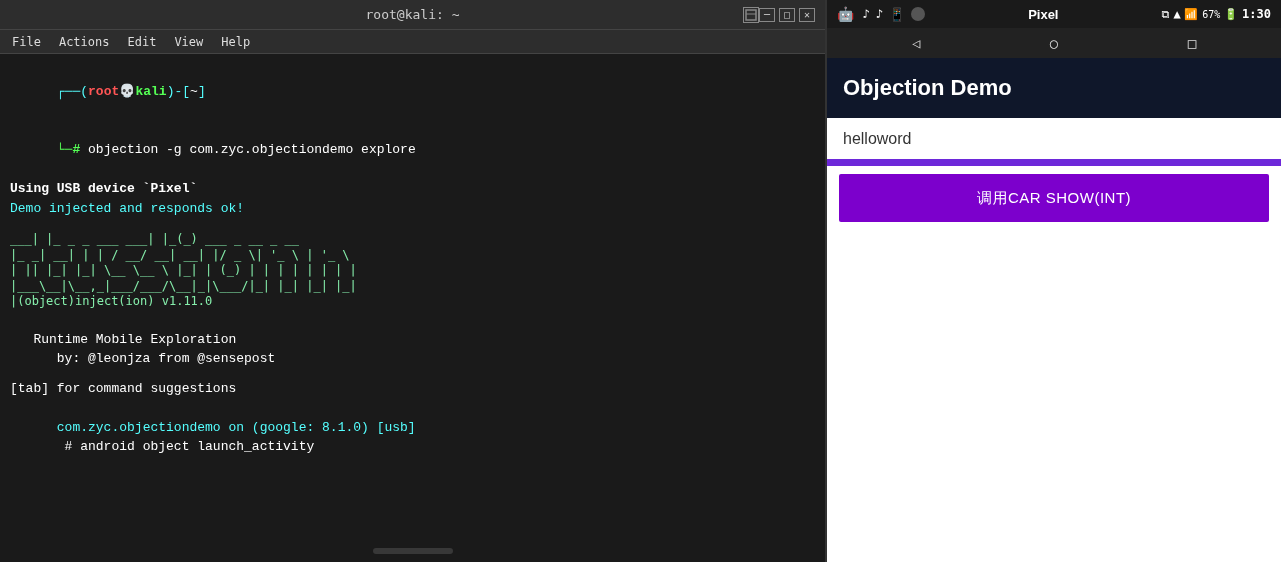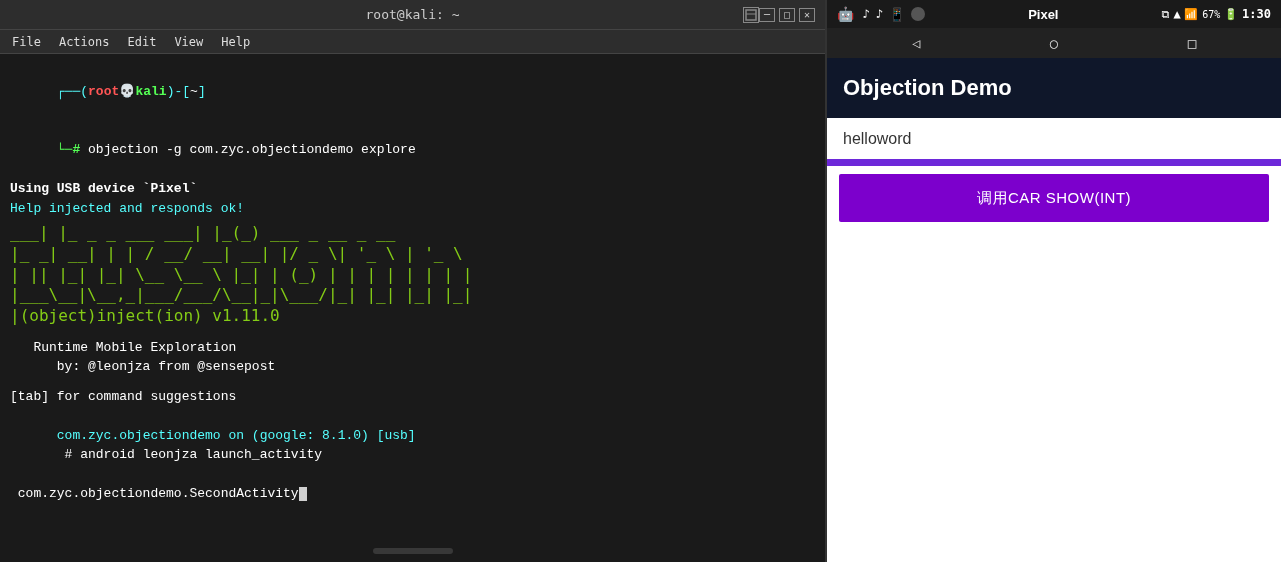--- a/index.html
+++ b/index.html
@@ -112,24 +112,24 @@
     .c-white { color: #ffffff; }
     .c-cyan { color: #55ffff; }
     .c-bold { font-weight: bold; }
 
     .prompt-bracket { color: #55ffff; }
     .prompt-user { color: #ff5555; font-weight: bold; }
     .prompt-host { color: #55ff55; font-weight: bold; }
     .prompt-hash { color: #55ff55; font-weight: bold; }
 
     .ascii-art {
-      color: #84cc16;
-      font-size: 16px;
+      color: #86efac;
+      font-size: 12px;
       line-height: 1.3;
-      margin: 5px 0;
+      margin: 14px 0;
     }
 
     .terminal-scroll-indicator {
       position: absolute;
       bottom: 8px;
       left: 50%;
       transform: translateX(-50%);
       width: 80px;
       height: 6px;
       background: #555;
@@ -293,40 +293,39 @@
 
   <div class="terminal-body">
 
     <div class="terminal-line">
       <span class="prompt-bracket">┌──(</span><span class="prompt-user">root</span><span style="color:#aaa">💀</span><span class="prompt-host">kali</span><span class="prompt-bracket">)-[</span><span style="color:#fff">~</span><span class="prompt-bracket">]</span>
     </div>
     <div class="terminal-line">
       <span class="prompt-hash">└─# </span><span class="c-white">objection -g com.zyc.objectiondemo explore</span>
     </div>
     <div class="terminal-line c-white c-bold">Using USB device `Pixel`</div>
-    <div class="terminal-line c-cyan">Help injected and responds ok!</div>
+    <div class="terminal-line c-cyan">Demo injected and responds ok!</div>
 
     <div class="ascii-art">
       <div> ___| |_ _   _ ___ ___| |_(_) ___  _ __    _ __</div>
       <div>|_ _| __| | | / __/ __| __| |/ _ \| '_ \  | '_ \</div>
       <div> | || |_| |_| \__ \__ \ |_| | (_) | | | | | | | |</div>
       <div>|___\__|\__,_|___/___/\__|_|\___/|_| |_| |_| |_|</div>
       <div>     |(object)inject(ion) v1.11.0</div>
     </div>
 
     <div class="terminal-line" style="height:6px"></div>
     <div class="terminal-line c-white">   Runtime Mobile Exploration</div>
     <div class="terminal-line c-white">      by: @leonjza from @sensepost</div>
     <div class="terminal-line" style="height:10px"></div>
     <div class="terminal-line c-white">[tab] for command suggestions</div>
     <div class="terminal-line">
       <span style="color:#55ffff">com.zyc.objectiondemo on (google: 8.1.0) [usb]</span>
-      <span class="c-white"> # android leonjza launch_activity</span>
-    </div>
-    <div class="terminal-line c-white"> com.zyc.objectiondemo.SecondActivity<span class="cursor"></span></div>
+      <span class="c-white"> # android object launch_activity</span>
+    </div>
 
     <div class="terminal-scroll-indicator"></div>
   </div>
 </div>
 
 <div class="phone-panel">
 
   <div class="phone-status-bar">
     <div class="phone-status-left">
 

